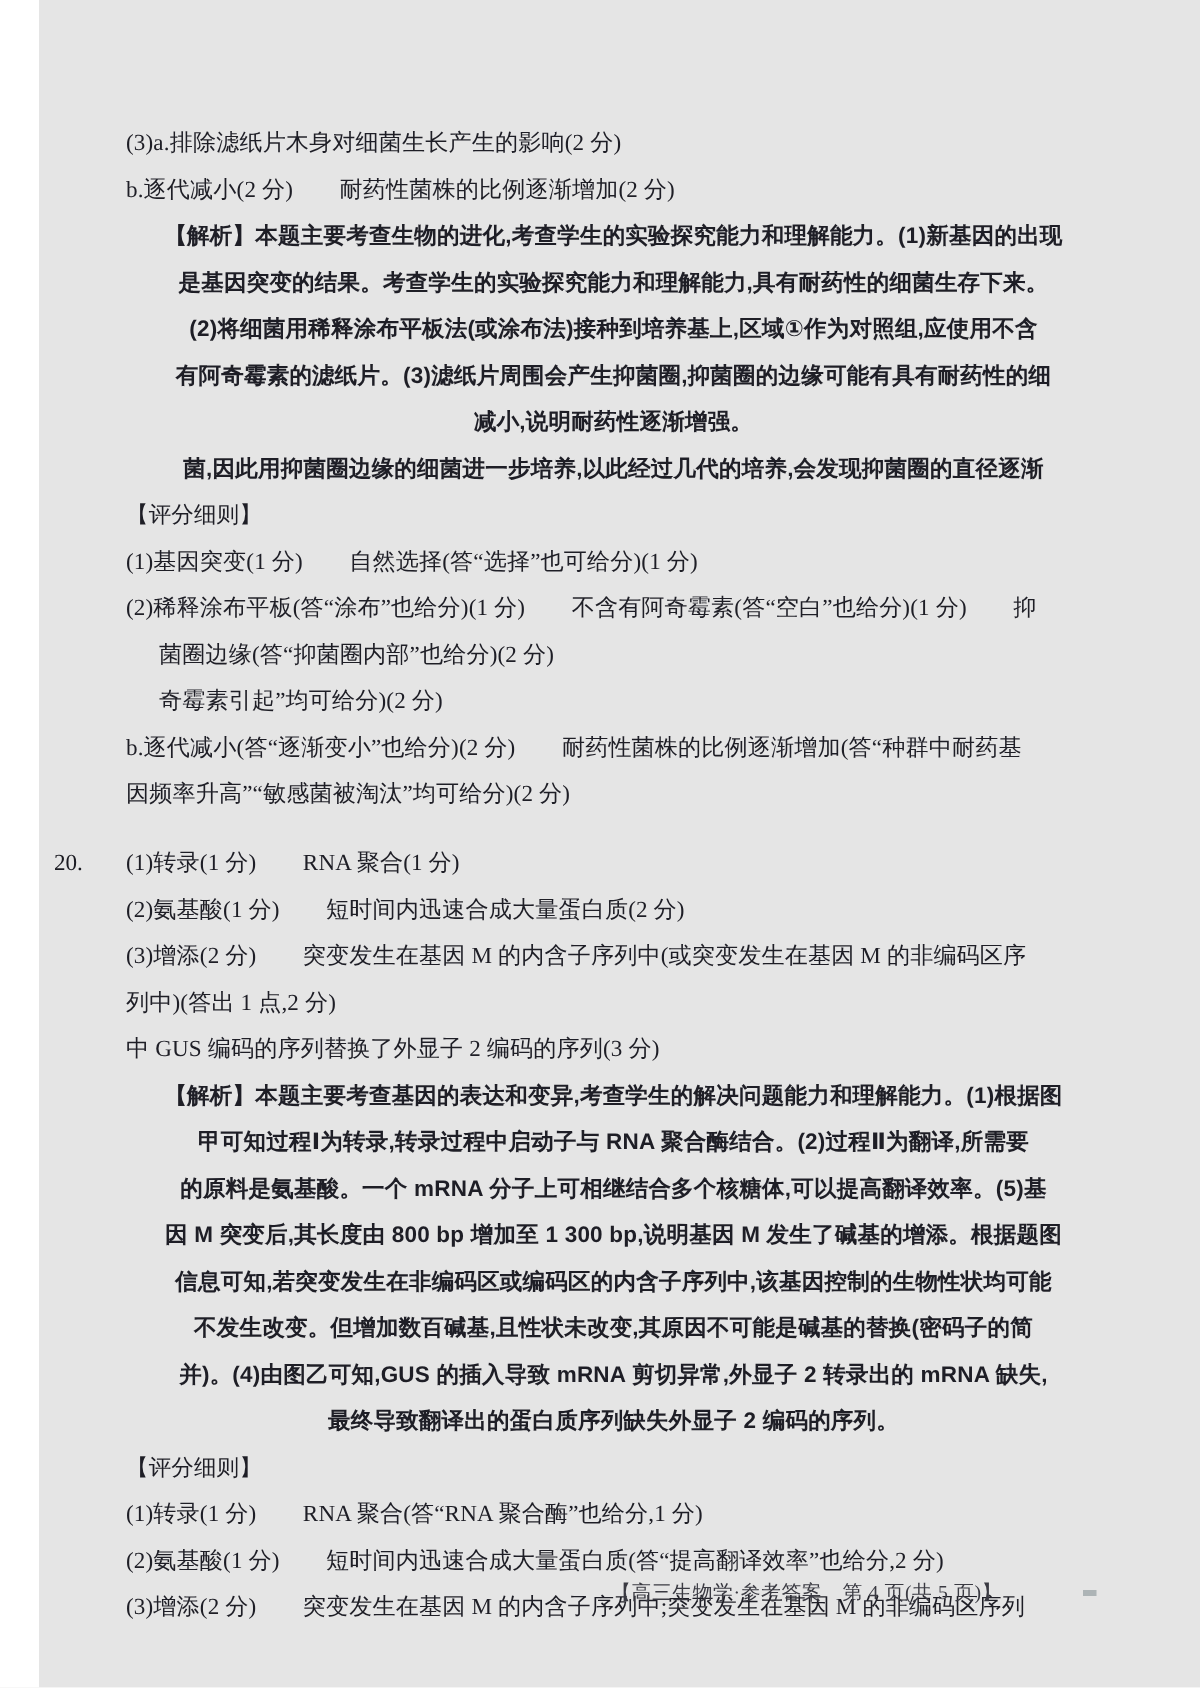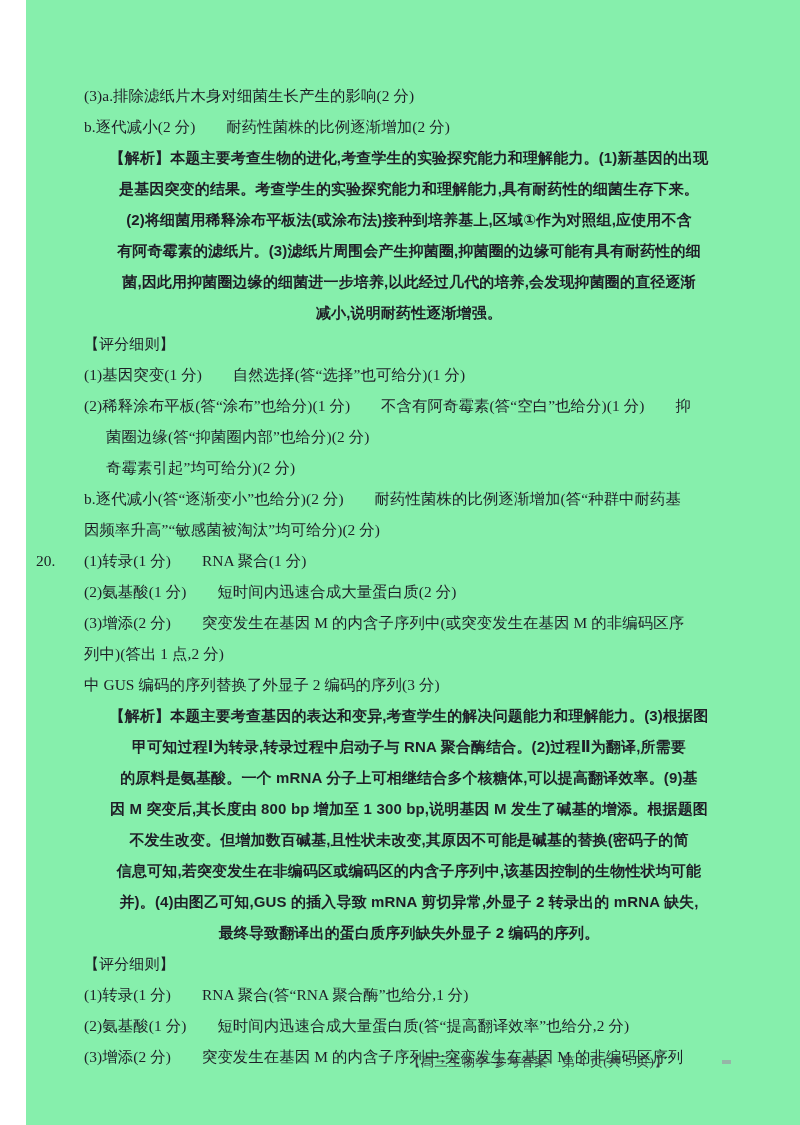--- a/index.html
+++ b/index.html
@@ -17,21 +17,21 @@
     color: #1b1b22;
     -webkit-font-smoothing: antialiased;
   }
 
   .page {
     position: absolute;
     left: 0;
     top: 0;
     width: 800px;
     height: 1125px;
-    background: #86efac;
+    background: #e5e5e5;
   }
 
   .content {
     position: absolute;
     left: 84px;
     top: 80px;
     width: 650px;
   }
 
   
@@ -65,20 +65,21 @@
   
   .rubric-head {
     font-weight: normal;
     font-family: "Liberation Sans", "DejaVu Sans", sans-serif;
     font-size: 15px;
   }
 
   
   .numbered {
     position: relative;
+    margin-top: 15px;
   }
   .item-number {
     position: absolute;
     left: -48px;
     top: 0;
     height: 31px;
     line-height: 31px;
     font-size: 15.4px;
     font-family: "Liberation Serif", "DejaVu Serif", serif;
   }
@@ -127,46 +128,46 @@
 
   <div class="content">
 
     <div class="line t">(3)a.排除滤纸片木身对细菌生长产生的影响(2 分)</div>
     <div class="line t">b.逐代减小(2 分)　　耐药性菌株的比例逐渐增加(2 分)</div>
 
     <div class="line justify bold">【解析】本题主要考查生物的进化,考查学生的实验探究能力和理解能力。(1)新基因的出现</div>
     <div class="line justify bold">是基因突变的结果。考查学生的实验探究能力和理解能力,具有耐药性的细菌生存下来。</div>
     <div class="line justify bold">(2)将细菌用稀释涂布平板法(或涂布法)接种到培养基上,区域①作为对照组,应使用不含</div>
     <div class="line justify bold">有阿奇霉素的滤纸片。(3)滤纸片周围会产生抑菌圈,抑菌圈的边缘可能有具有耐药性的细</div>
+    <div class="line justify bold">减小,说明耐药性逐渐增强。</div>
     <div class="line justify bold">菌,因此用抑菌圈边缘的细菌进一步培养,以此经过几代的培养,会发现抑菌圈的直径逐渐</div>
-    <div class="line justify bold">减小,说明耐药性逐渐增强。</div>
 
     <div class="line rubric-head">【评分细则】</div>
     <div class="line t">(1)基因突变(1 分)　　自然选择(答“选择”也可给分)(1 分)</div>
     <div class="line t">(2)稀释涂布平板(答“涂布”也给分)(1 分)　　不含有阿奇霉素(答“空白”也给分)(1 分)　　抑</div>
     <div class="line t indent-1">菌圈边缘(答“抑菌圈内部”也给分)(2 分)</div>
     <div class="line t indent-1">奇霉素引起”均可给分)(2 分)</div>
     <div class="line t">b.逐代减小(答“逐渐变小”也给分)(2 分)　　耐药性菌株的比例逐渐增加(答“种群中耐药基</div>
     <div class="line t">因频率升高”“敏感菌被淘汰”均可给分)(2 分)</div>
 
     <div class="numbered">
       <span class="item-number">20.</span>
       <div class="line t">(1)转录(1 分)　　RNA 聚合(1 分)</div>
     </div>
     <div class="line t">(2)氨基酸(1 分)　　短时间内迅速合成大量蛋白质(2 分)</div>
     <div class="line t">(3)增添(2 分)　　突变发生在基因 M 的内含子序列中(或突变发生在基因 M 的非编码区序</div>
     <div class="line t">列中)(答出 1 点,2 分)</div>
     <div class="line t">中 GUS 编码的序列替换了外显子 2 编码的序列(3 分)</div>
 
-    <div class="line justify bold">【解析】本题主要考查基因的表达和变异,考查学生的解决问题能力和理解能力。(3)根据图</div>
+    <div class="line justify bold">【解析】本题主要考查基因的表达和变异,考查学生的解决问题能力和理解能力。(1)根据图</div>
     <div class="line justify bold">甲可知过程Ⅰ为转录,转录过程中启动子与 RNA 聚合酶结合。(2)过程Ⅱ为翻译,所需要</div>
-    <div class="line justify bold">的原料是氨基酸。一个 mRNA 分子上可相继结合多个核糖体,可以提高翻译效率。(9)基</div>
+    <div class="line justify bold">的原料是氨基酸。一个 mRNA 分子上可相继结合多个核糖体,可以提高翻译效率。(5)基</div>
     <div class="line justify bold">因 M 突变后,其长度由 800 bp 增加至 1 300 bp,说明基因 M 发生了碱基的增添。根据题图</div>
+    <div class="line justify bold">信息可知,若突变发生在非编码区或编码区的内含子序列中,该基因控制的生物性状均可能</div>
     <div class="line justify bold">不发生改变。但增加数百碱基,且性状未改变,其原因不可能是碱基的替换(密码子的简</div>
-    <div class="line justify bold">信息可知,若突变发生在非编码区或编码区的内含子序列中,该基因控制的生物性状均可能</div>
     <div class="line justify bold">并)。(4)由图乙可知,GUS 的插入导致 mRNA 剪切异常,外显子 2 转录出的 mRNA 缺失,</div>
     <div class="line justify bold">最终导致翻译出的蛋白质序列缺失外显子 2 编码的序列。</div>
 
     <div class="line rubric-head">【评分细则】</div>
     <div class="line t">(1)转录(1 分)　　RNA 聚合(答“RNA 聚合酶”也给分,1 分)</div>
     <div class="line t">(2)氨基酸(1 分)　　短时间内迅速合成大量蛋白质(答“提高翻译效率”也给分,2 分)</div>
     <div class="line t">(3)增添(2 分)　　突变发生在基因 M 的内含子序列中;突变发生在基因 M 的非编码区序列</div>
 
   </div>
 

